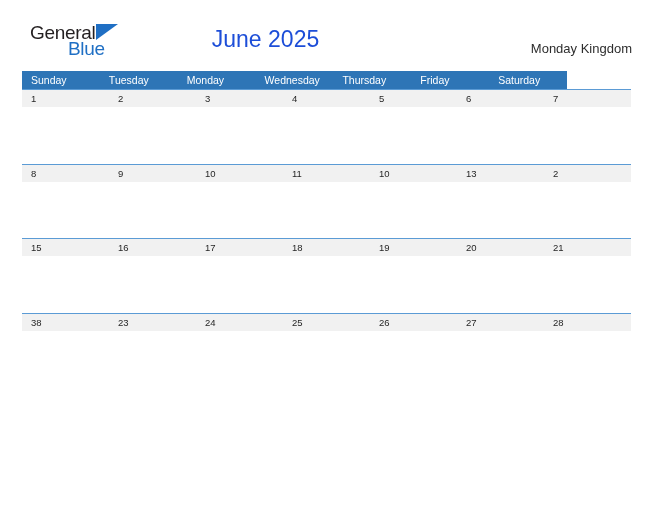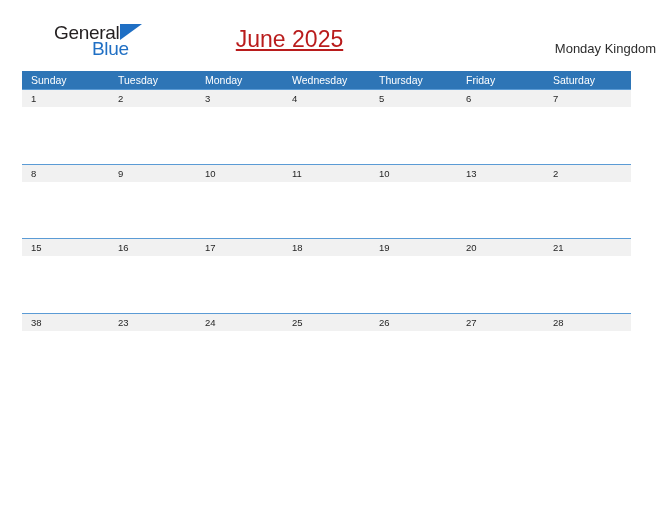--- a/index.html
+++ b/index.html
@@ -12,21 +12,20 @@
     background: #ffffff;
     font-family: "Liberation Sans", sans-serif;
     overflow: hidden;
   }
 
   .page {
     position: relative;
     width: 660px;
     height: 510px;
     box-sizing: border-box;
-    padding-left: 24px;
   }
 
   
   .header {
     position: relative;
     height: 66px;
     width: 660px;
   }
 
   .logo {
@@ -64,23 +63,22 @@
     border-bottom: 16px solid transparent;
   }
 
   .cal-title {
     position: absolute;
     left: 0;
     top: 26px;
     width: 531px;
     text-align: center;
     font-size: 23px;
-    color: #b91c1c;
-    font-family: "Liberation Sans", sans-serif;
-    text-decoration: underline;
+    color: #1d4ed8;
+    font-family: "Liberation Sans", sans-serif;
   }
 
   .country {
     position: absolute;
     right: 28px;
     top: 41px;
     font-size: 13px;
     color: #2d2d2d;
     font-family: "Liberation Sans", sans-serif;
     white-space: nowrap;
@@ -89,21 +87,21 @@
   
   .calendar {
     position: absolute;
     left: 22px;
     top: 71px;
     width: 609px;
   }
 
   .weekday-row {
     display: flex;
-    width: 609px;
+    width: 545px;
     height: 18px;
     background: #2e75b6;
   }
   .weekday-cell {
     flex: 1 1 0;
     font-size: 10.5px;
     color: #ffffff;
     line-height: 18px;
     padding-left: 9px;
     box-sizing: border-box;

